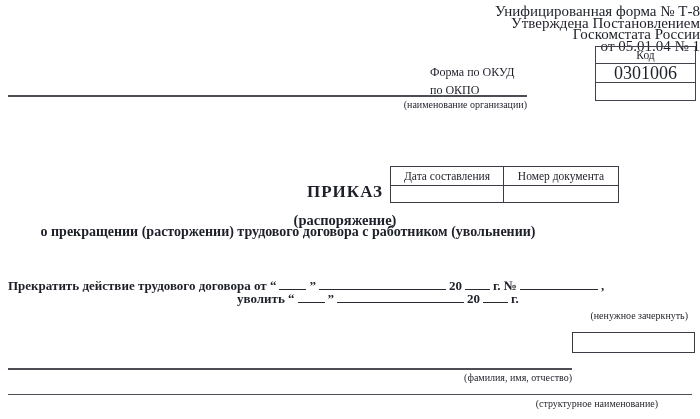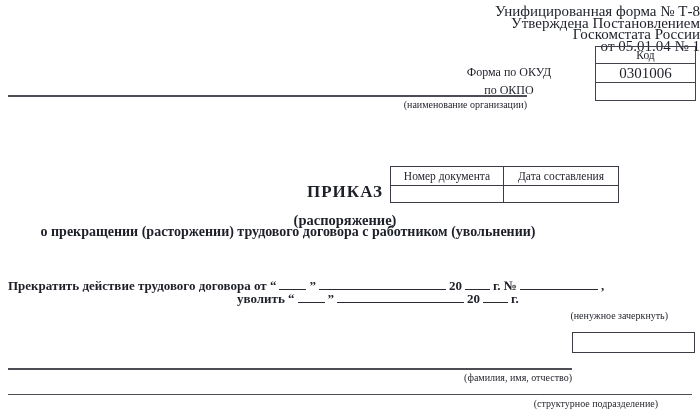--- a/index.html
+++ b/index.html
@@ -5,24 +5,24 @@
   html,body{margin:0;padding:0;}
   body{
     width:700px;height:419px;background:#ffffff;
     font-family:"Liberation Serif","DejaVu Serif",serif;
     color:#1e2029;position:relative;overflow:hidden;
   }
   .abs{position:absolute;}
   
   .form-info{left:462px;top:6px;width:238px;font-size:15px;line-height:11.5px;text-align:right;}
   
-  .okud-labels{left:430px;width:158px;text-align:center;font-size:12px;}
+  .okud-labels{left:430px;width:158px;text-align:left;font-size:12px;}
   .codebox{left:595px;top:46px;width:99px;border:1px solid #43434d;}
   .codebox .row{height:16px;line-height:16px;text-align:center;font-size:11.5px;border-bottom:1px solid #43434d;font-family:Liberation Serif, serif;}
-  .codebox .row.val{height:18px;line-height:18px;font-size:15px;}
+  .codebox .row.val{height:18px;line-height:18px;font-size:18px;}
   .codebox .row:last-child{border-bottom:none;height:17px;}
   
   .rule{border-top:2px solid #4d4d55;}
   .rule-thin{border-top:1px solid #4d4d55;}
   .caption{font-size:10px;text-align:right;color:#26262e;}
   
   .doctable{left:390px;top:166px;width:227px;border:1px solid #3c3c46;display:grid;grid-template-columns:113px 114px;}
   .doctable .cell{font-size:11.5px;text-align:center;height:18px;line-height:18px;border-right:1px solid #3c3c46;border-bottom:1px solid #3c3c46;}
   .doctable .cell:nth-child(2n){border-right:none;}
   .doctable .cell.empty{height:16px;border-bottom:none;}
@@ -56,41 +56,41 @@
 <div class="abs codebox">
   <div class="row">Код</div>
   <div class="row val">0301006</div>
   <div class="row val"></div>
 </div>
 
 <div class="abs rule" style="left:8px;top:95px;width:519px;"></div>
 <div class="abs caption" style="left:8px;top:99px;width:519px;">(наименование организации)</div>
 
 <div class="abs doctable">
+  <div class="cell">Дата составления</div>
   <div class="cell">Номер документа</div>
-  <div class="cell">Дата составления</div>
   <div class="cell empty"></div>
   <div class="cell empty"></div>
 </div>
 
 <div class="abs title-wrap t-order">ПРИКАЗ</div>
 <div class="abs title-wrap t-sub">(распоряжение)</div>
 <div class="abs title-wrap t-subject" style="left:0;">о прекращении (расторжении) трудового договора с работником (увольнении)</div>
 
 <div class="abs bodyline" style="left:8px;top:276px;">
   <span>Прекратить действие трудового договора от “</span><span class="bl w27"></span><span>”</span><span class="bl w127"></span><span>20</span><span class="bl w25"></span><span>г. №</span><span class="bl w78"></span><span>,</span>
 </div>
 
 <div class="abs bodyline" style="left:237px;top:289px;">
   <span>уволить “</span><span class="bl w27"></span><span>”</span><span class="bl w127"></span><span>20</span><span class="bl w25"></span><span>г.</span>
 </div>
 
-<div class="abs note" style="left:518px;top:310px;width:150px;">(ненужное зачеркнуть)</div>
+<div class="abs note" style="left:538px;top:310px;width:150px;">(ненужное зачеркнуть)</div>
 
 <div class="abs tabbox">
   <div class="cell"></div>
 </div>
 
 <div class="abs rule" style="left:8px;top:368px;width:564px;"></div>
 <div class="abs caption" style="left:8px;top:372px;width:564px;">(фамилия, имя, отчество)</div>
 
 <div class="abs rule-thin" style="left:8px;top:394px;width:684px;"></div>
-<div class="abs caption" style="left:8px;top:398px;width:650px;">(структурное подразделение)</div>
+<div class="abs caption" style="left:8px;top:398px;width:650px;">(структурное наименование)</div>
 
 </body></html>

